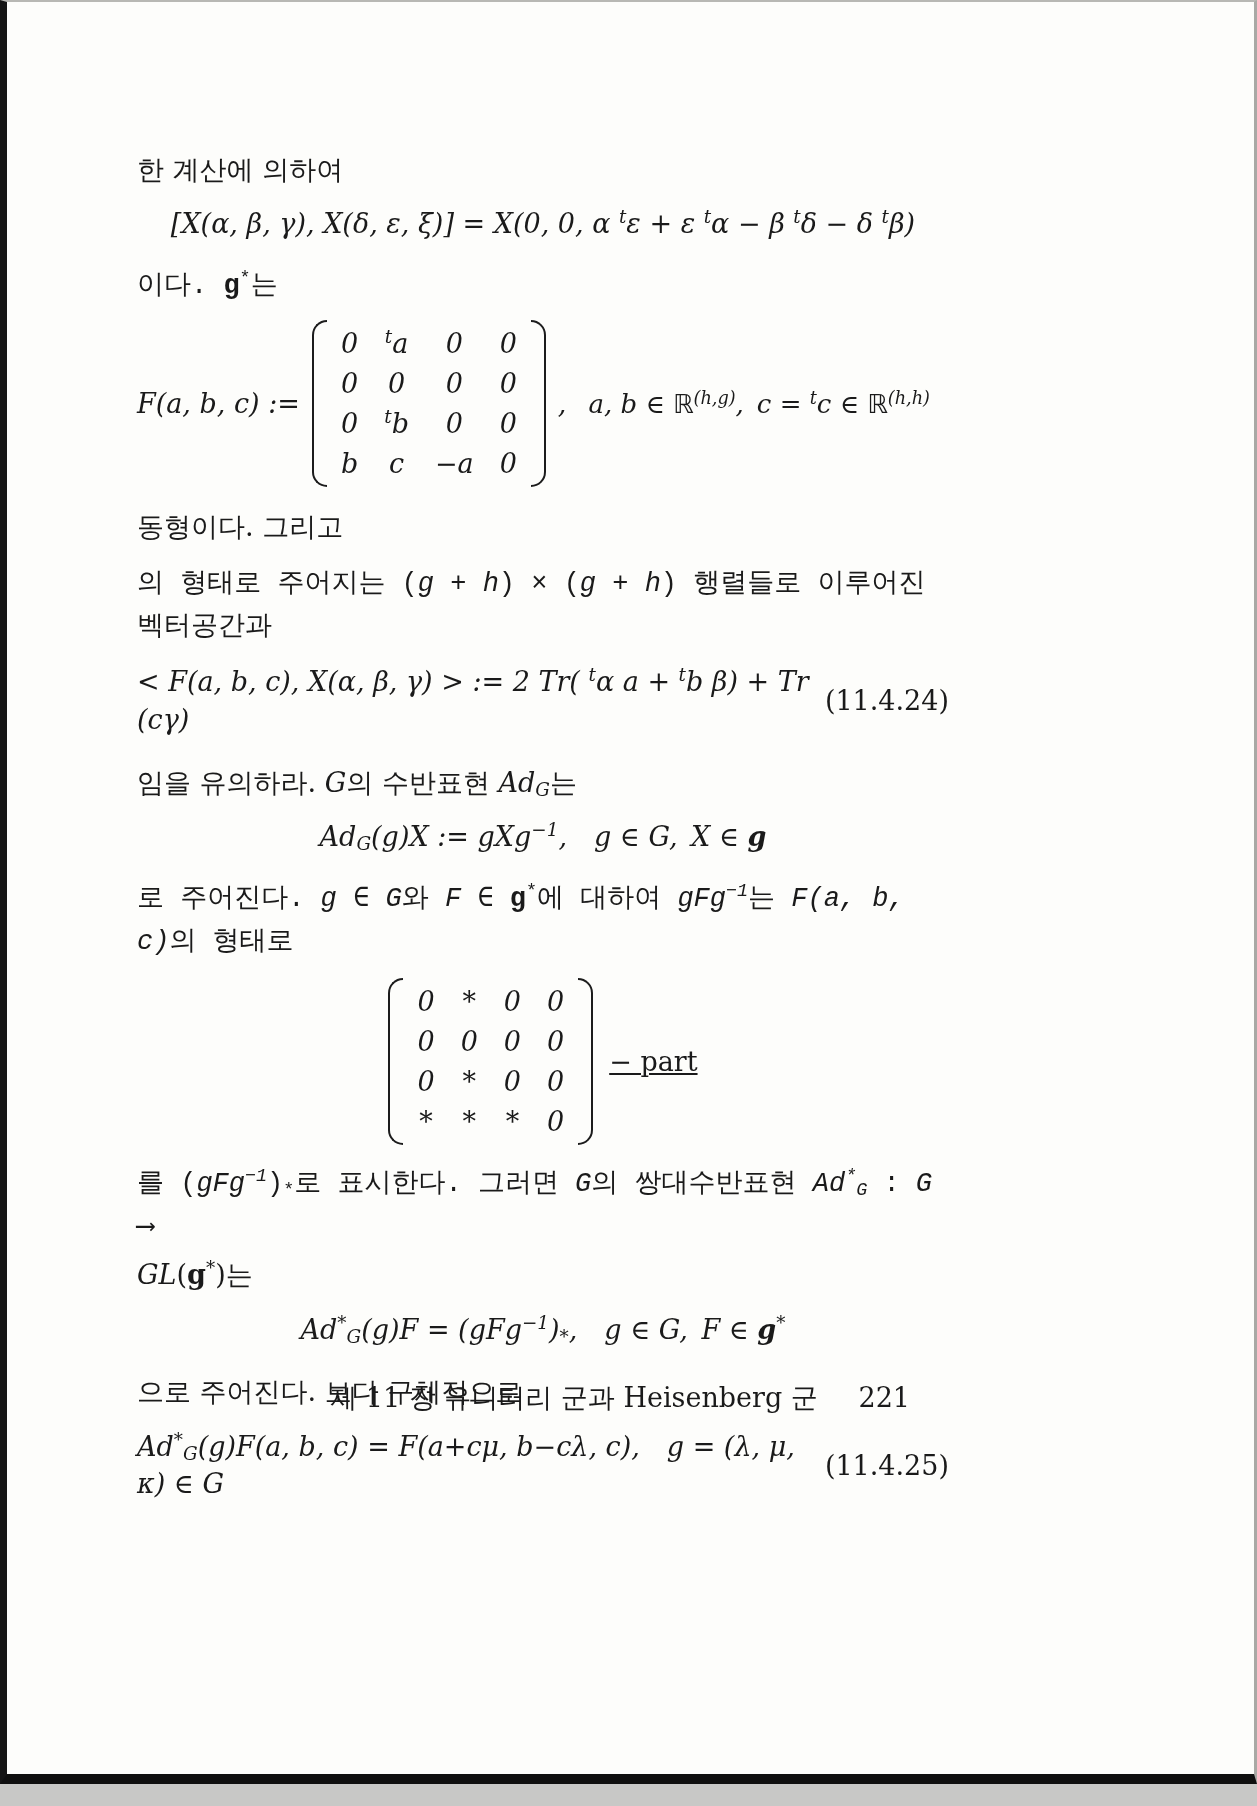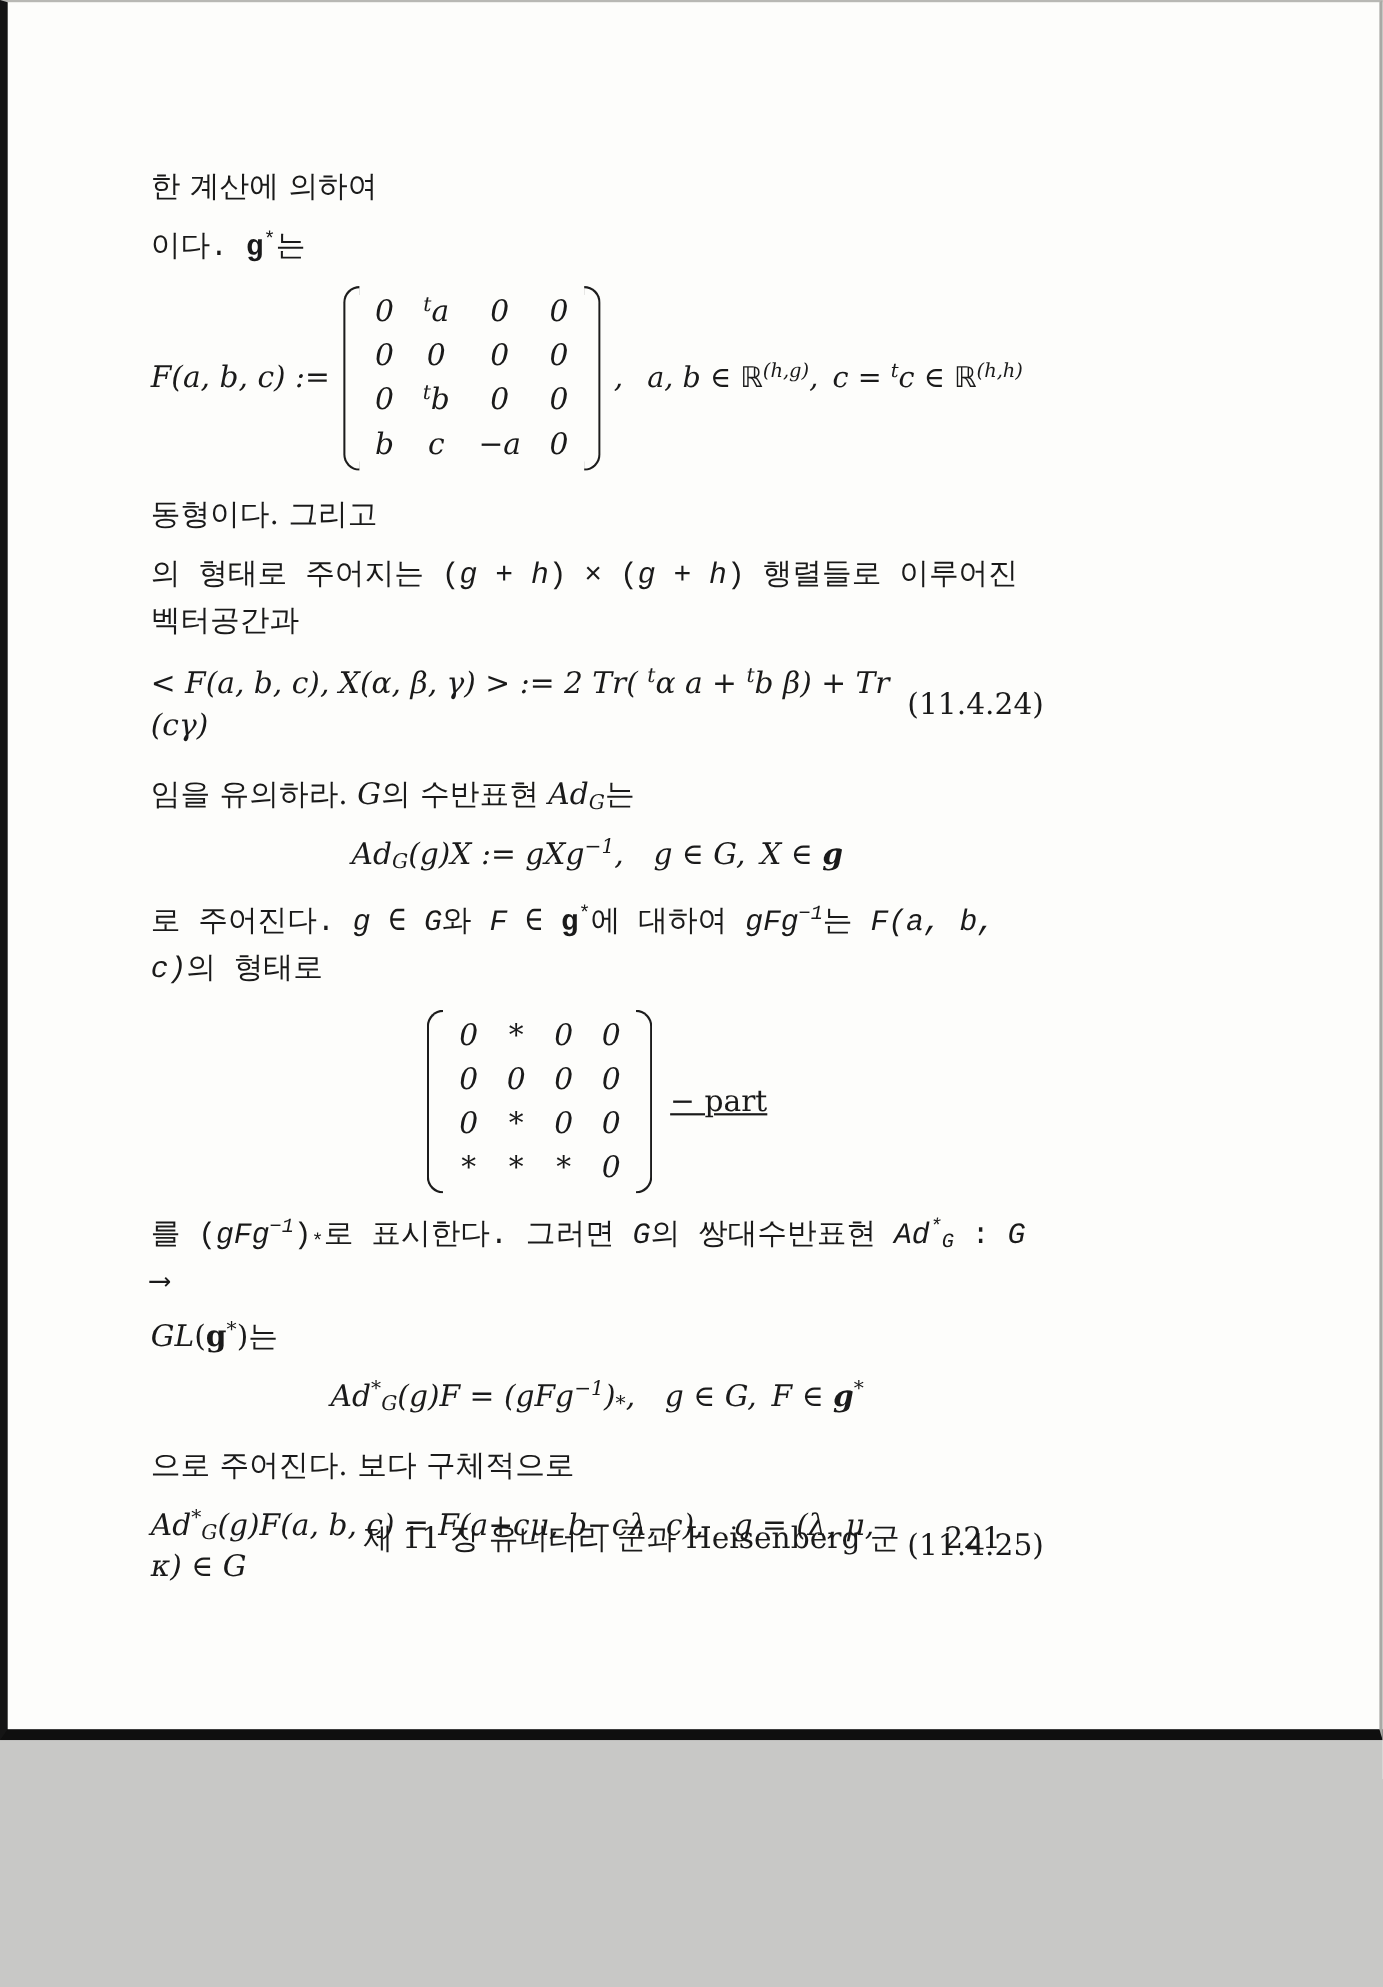--- a/index.html
+++ b/index.html
@@ -1,19 +1,19 @@
 <!DOCTYPE html>
 <html><head>
 <meta charset="utf-8">
 <style>
   * { box-sizing: border-box; }
   html, body { margin: 0; padding: 0; background: #c8c8c6; }
   .scan {
     position: relative;
-    width: 1257px; height: 1582px;
+    width: 1257px; height: 1784px;
     background: #fdfdfb;
     border-left: 7px solid #151515;
     border-bottom: 10px solid #0f0f0f;
     border-top: 2px solid #b8b8b4;
     border-right: 3px solid #a9a9a5;
     overflow: hidden;
     color: #1a1a1a;
     font-family: "DejaVu Serif", "Liberation Serif", "DejaVu Sans", serif;
   }
   .content {
@@ -57,20 +57,21 @@
   .pagenum { margin-left: 32px; }
 </style>
 </head>
 <body>
 
 <div class="scan">
   <div class="content">
 
     <p class="para">한 계산에 의하여</p>
 
+    <div class="eq centered math">[X(α, β, γ), X(δ, ε, ξ)] = X(0, 0, α <sup>t</sup>ε + ε <sup>t</sup>α − β <sup>t</sup>δ − δ <sup>t</sup>β)</div>
 
     <p class="para tight">이다. <span class="frak">g</span><sup>*</sup>는</p>
 
     <div class="eq fdef-row">
       <span class="math">F(a, b, c) :=</span>
       <span class="matrix math">
         <span class="paren lparen"></span>
         <span class="mgrid">
           <span class="mcell">0</span>
           <span class="mcell"><sup>t</sup>a</span>

